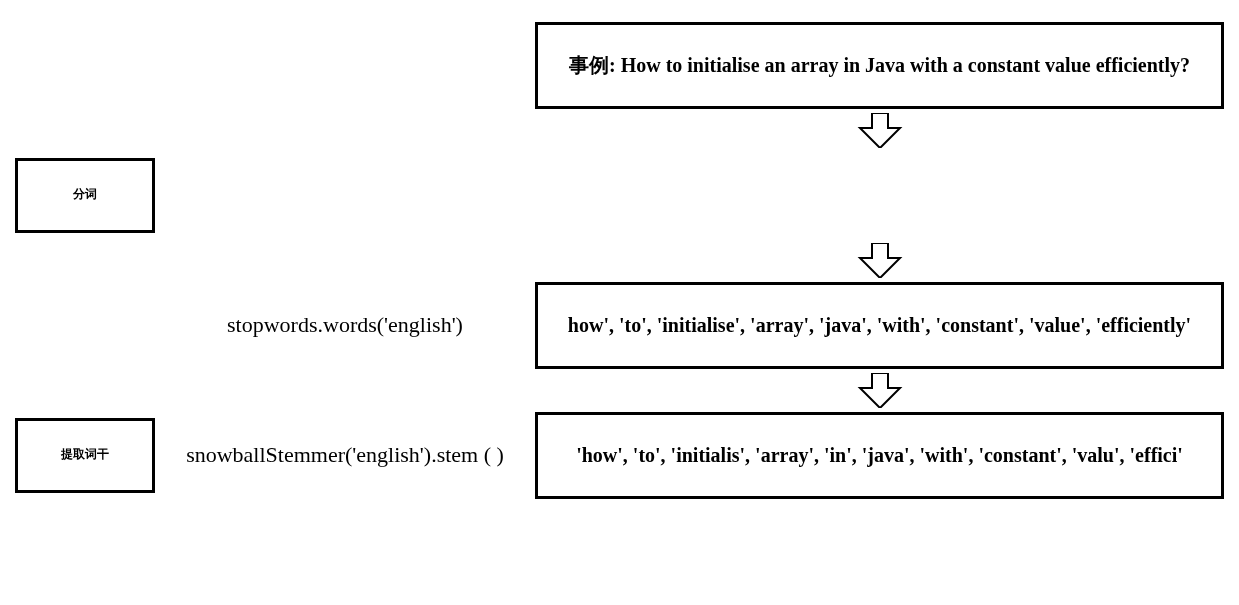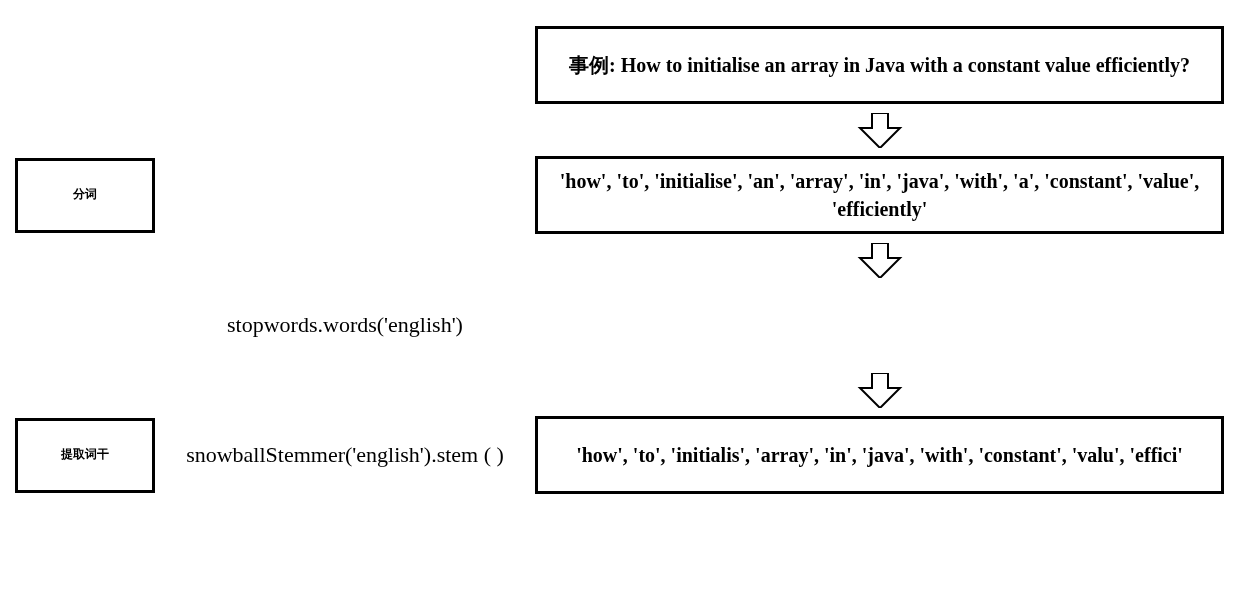--- a/index.html
+++ b/index.html
@@ -27,21 +27,21 @@
       justify-content: center;
       box-sizing: border-box;
     }
     .label-box {
       height: 75px;
       font-size: 12px;
       font-weight: bold;
       line-height: 1.3;
     }
     .content-box {
-      height: 78px;
+      height: 87px;
       font-size: 20px;
       font-weight: bold;
       line-height: 1.4;
       padding: 8px 15px;
     }
     .code-text {
       font-size: 22px;
       text-align: center;
       padding: 0 10px;
     }
@@ -90,33 +90,33 @@
     <div class="arrow">
       <svg viewBox="0 0 50 35">
         <path d="M 17 0 L 33 0 L 33 15 L 45 15 L 25 35 L 5 15 L 17 15 Z" fill="white" stroke="black" stroke-width="2"></path>
       </svg>
     </div>
   </div>
 
   <div class="col1 row3 box label-box">
     <span>分词</span>
   </div>
-  <div class="col3 row3 box content-box">
-    <span>'how', 'to', 'initialise', 'an', 'array', 'in', 'java', 'with', 'a', 'constant', 'value', 'efficiently'</span>
-  </div>
 
   <div class="col3 row4 arrow-cell">
     <div class="arrow">
       <svg viewBox="0 0 50 35">
         <path d="M 17 0 L 33 0 L 33 15 L 45 15 L 25 35 L 5 15 L 17 15 Z" fill="white" stroke="black" stroke-width="2"></path>
       </svg>
     </div>
   </div>
 
   <div class="col2 row5 code-text">stopwords.words('english')</div>
+  <div class="col3 row5 box content-box">
+    <span>how', 'to', 'initialise', 'array', 'java', 'with', 'constant', 'value', 'efficiently'</span>
+  </div>
 
   <div class="col3 row6 arrow-cell">
     <div class="arrow">
       <svg viewBox="0 0 50 35">
         <path d="M 17 0 L 33 0 L 33 15 L 45 15 L 25 35 L 5 15 L 17 15 Z" fill="white" stroke="black" stroke-width="2"></path>
       </svg>
     </div>
   </div>
 
   <div class="col1 row7 box label-box">

